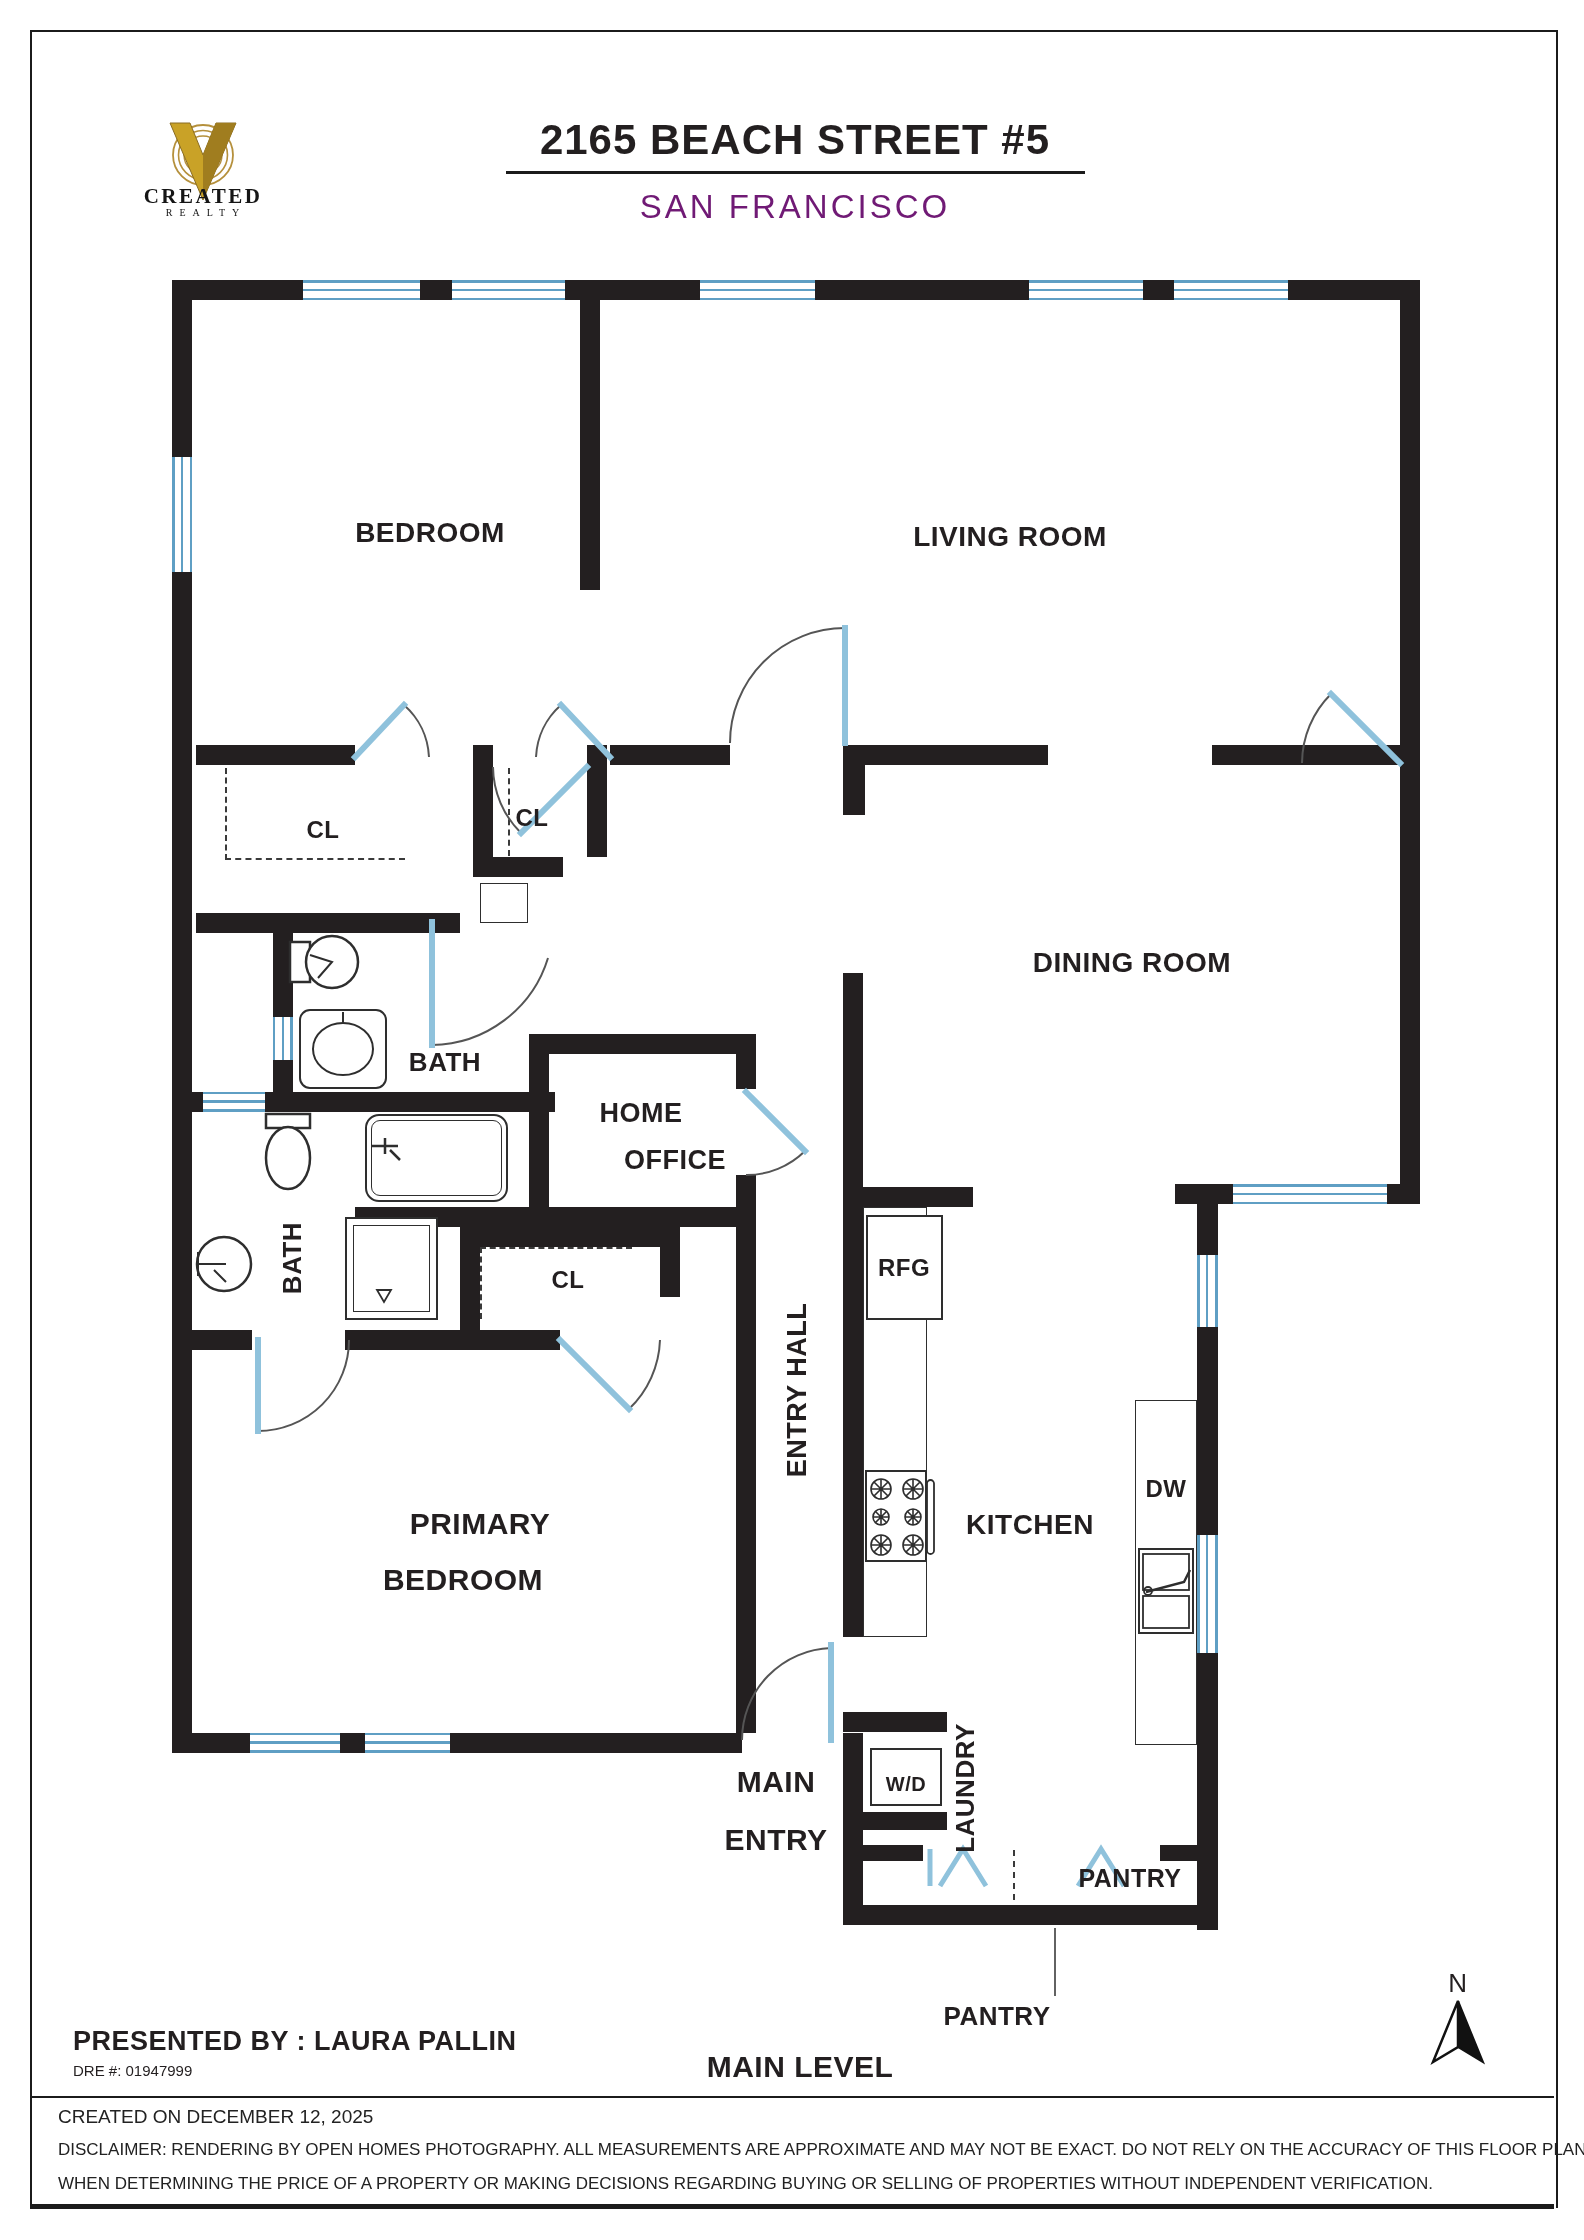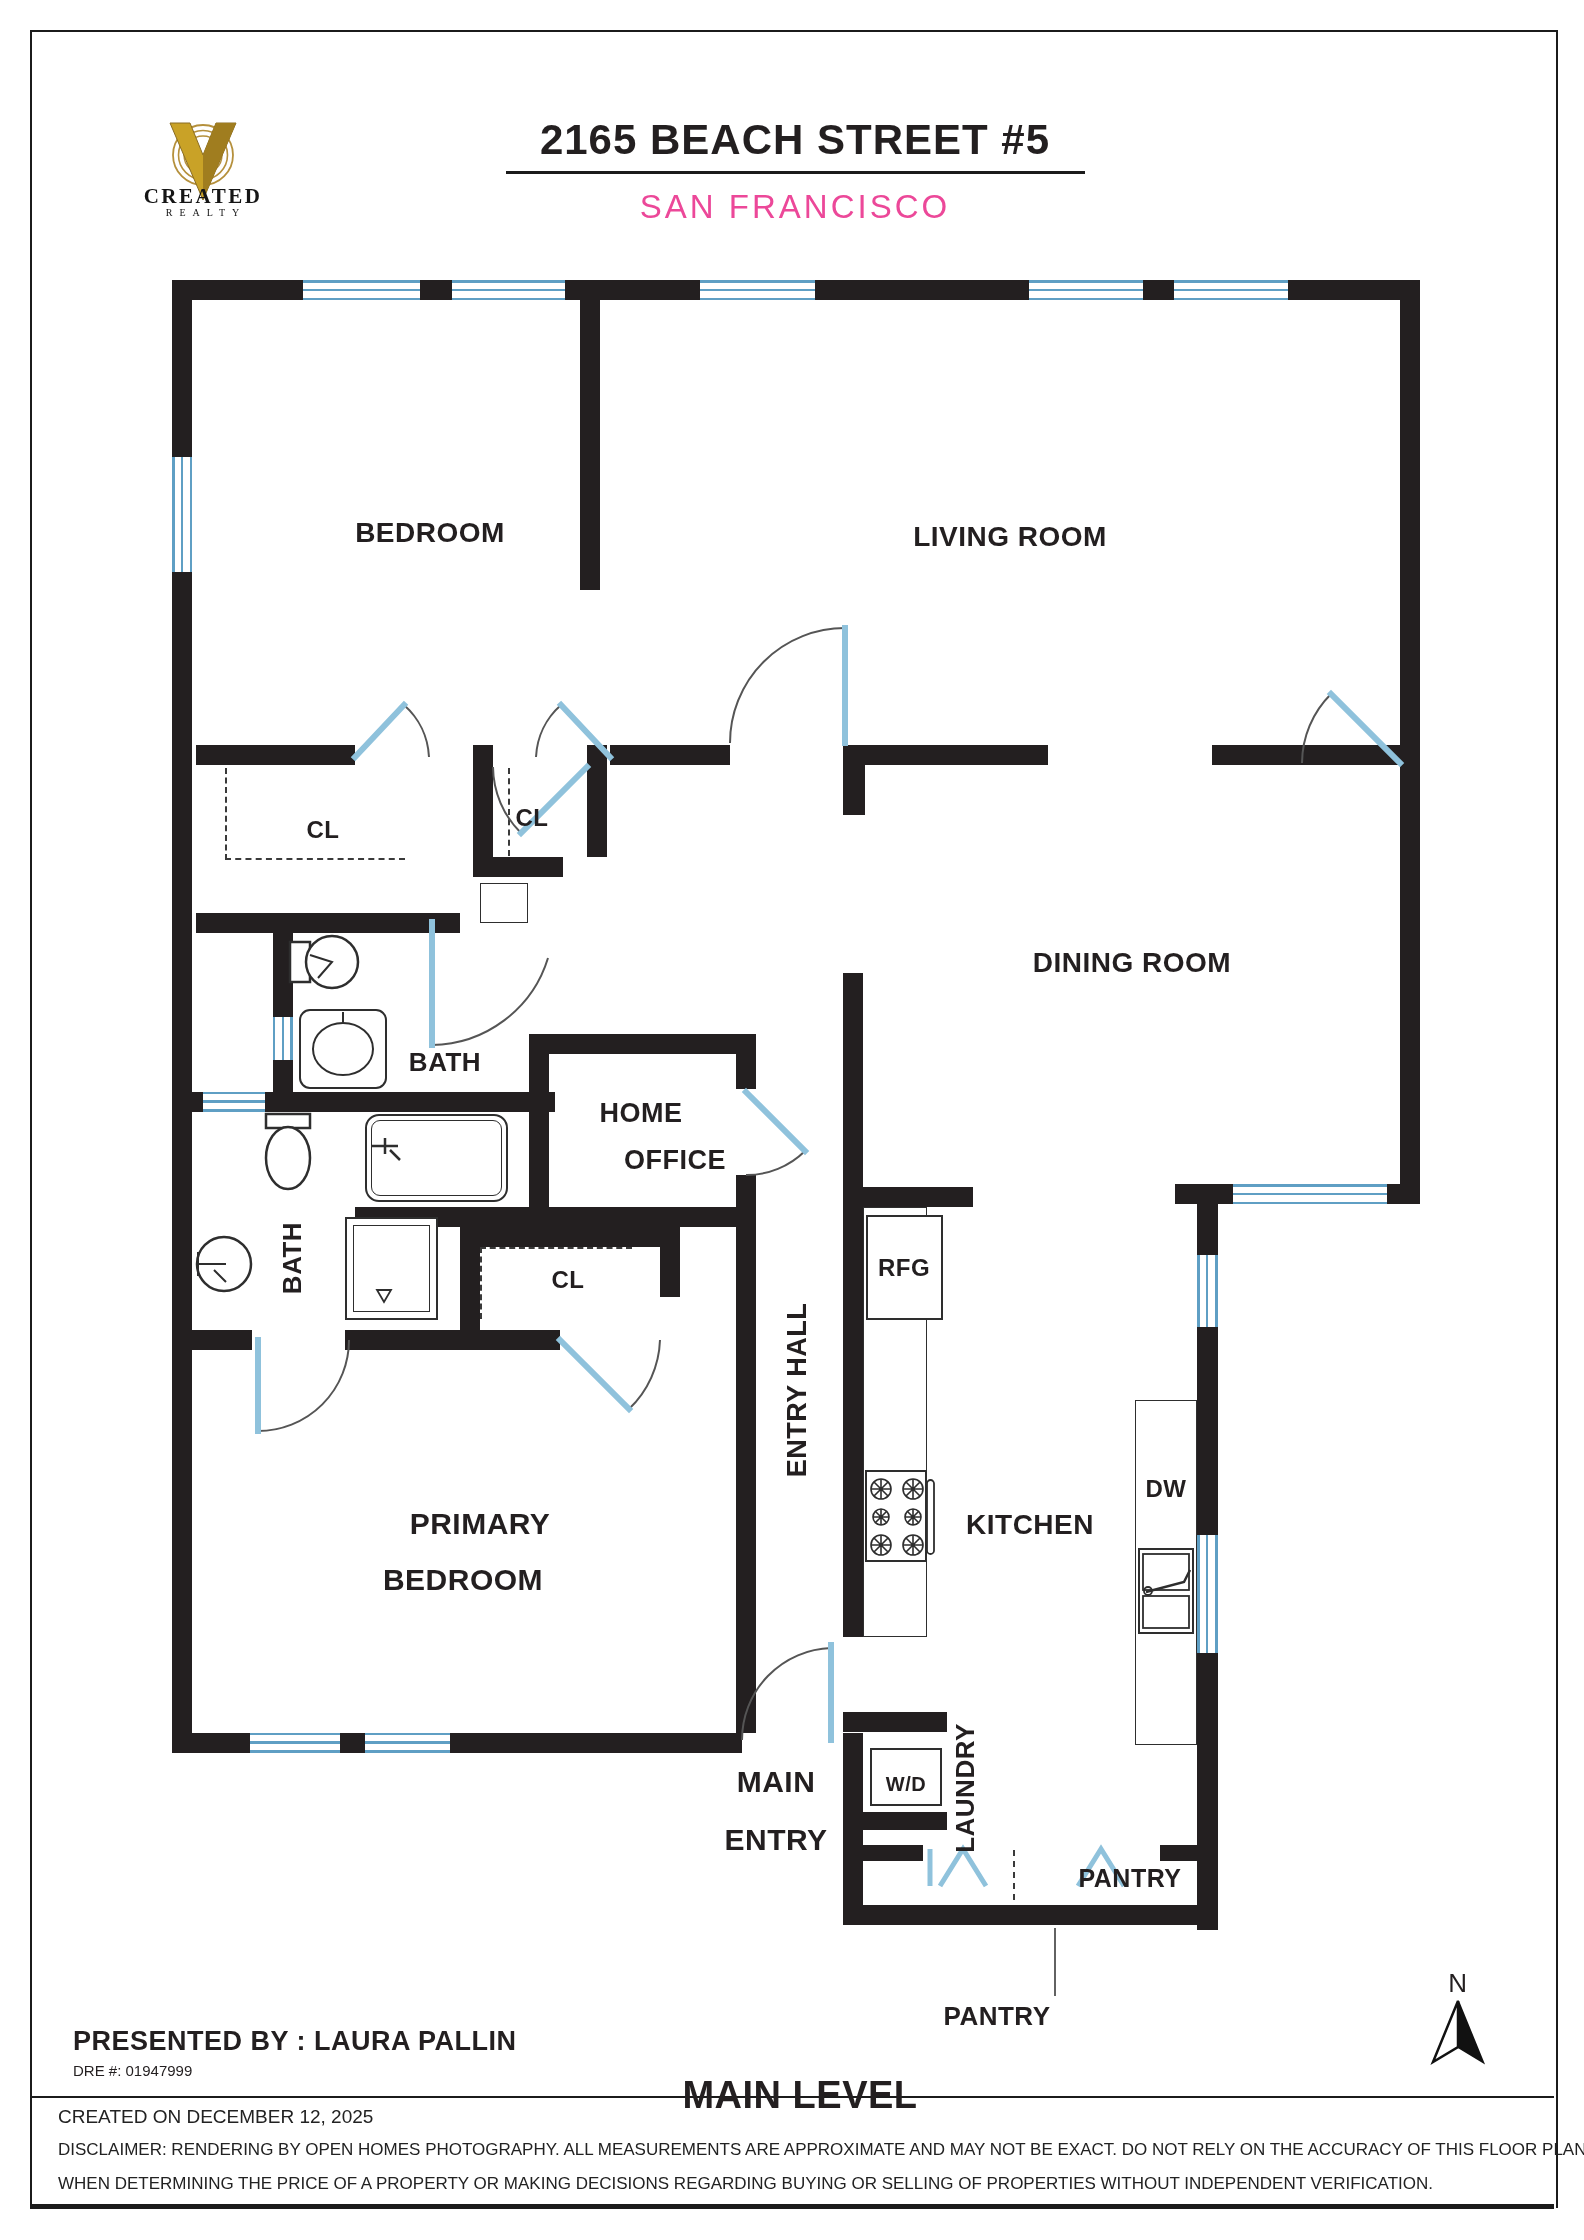--- a/index.html
+++ b/index.html
@@ -19,21 +19,21 @@
   
   .bx{position:absolute;border:2px solid #2e2e2e;background:#fff;box-sizing:border-box;}
   .bx.thin{border-width:1.5px;}
   
   .lbl{position:absolute;transform:translate(-50%,-50%);font-weight:bold;color:#231f20;
        white-space:nowrap;letter-spacing:.5px;}
   .lbl.v{transform:translate(-50%,-50%) rotate(-90deg);}
   svg.overlay{position:absolute;left:0;top:0;}
   
   .title{position:absolute;left:795px;top:116px;transform:translateX(-50%);font-size:42px;font-weight:bold;letter-spacing:1px;white-space:nowrap;}
-  .subtitle{position:absolute;left:795px;top:188px;transform:translateX(-50%);font-size:33px;font-weight:normal;letter-spacing:3px;white-space:nowrap;color:#ec4899;}
+  .subtitle{position:absolute;left:795px;top:188px;transform:translateX(-50%);font-size:33px;font-weight:normal;letter-spacing:3px;white-space:nowrap;color:#701a75;}
   .brand{position:absolute;transform:translateX(-50%);font-family:"Liberation Serif",serif;color:#151515;white-space:nowrap;}
   
   .f-presented{position:absolute;left:73px;top:2026px;font-size:27px;font-weight:bold;letter-spacing:.5px;}
   .f-dre{position:absolute;left:73px;top:2062px;font-size:15px;font-weight:normal;}
   .f-created{position:absolute;left:58px;top:2106px;font-size:19px;color:#222;}
   .f-disc{position:absolute;left:58px;font-size:17px;color:#222;white-space:nowrap;}
 </style>
 </head>
 <body>
 
@@ -255,21 +255,21 @@
     <div class="lbl" style="left:1030px;top:1525px;font-size:28px;">KITCHEN</div>
     <div class="lbl" style="left:1166px;top:1489px;font-size:24px;">DW</div>
     <div class="lbl" style="left:463px;top:1524px;font-size:30px;margin-left:17px;">PRIMARY</div>
     <div class="lbl" style="left:463px;top:1580px;font-size:30px;">BEDROOM</div>
     <div class="lbl" style="left:906px;top:1777px;font-size:20px;margin-top:7px;">W/D</div>
     <div class="lbl v" style="left:965px;top:1788px;font-size:26px;">LAUNDRY</div>
     <div class="lbl" style="left:776px;top:1782px;font-size:30px;">MAIN</div>
     <div class="lbl" style="left:776px;top:1840px;font-size:30px;">ENTRY</div>
     <div class="lbl" style="left:1130px;top:1878px;font-size:25px;">PANTRY</div>
     <div class="lbl" style="left:997px;top:2016px;font-size:26px;">PANTRY</div>
-    <div class="lbl" style="left:800px;top:2067px;font-size:38px;margin-top:28px;">MAIN LEVEL</div>
+    <div class="lbl" style="left:800px;top:2067px;font-size:30px;">MAIN LEVEL</div>
     <div class="lbl" style="left:1458px;top:1983px;font-size:26px;font-weight:normal;">N</div>
   </div>
 
   <div class="f-presented">PRESENTED BY : LAURA PALLIN</div>
   <div class="f-dre">DRE #: 01947999</div>
   <div class="f-created">CREATED ON DECEMBER 12, 2025</div>
   <div class="f-disc" style="top:2140px;">DISCLAIMER: RENDERING BY OPEN HOMES PHOTOGRAPHY. ALL MEASUREMENTS ARE APPROXIMATE AND MAY NOT BE EXACT. DO NOT RELY ON THE ACCURACY OF THIS FLOOR PLAN</div>
   <div class="f-disc" style="top:2174px;">WHEN DETERMINING THE PRICE OF A PROPERTY OR MAKING DECISIONS REGARDING BUYING OR SELLING OF PROPERTIES WITHOUT INDEPENDENT VERIFICATION.</div>
 
 </div>

